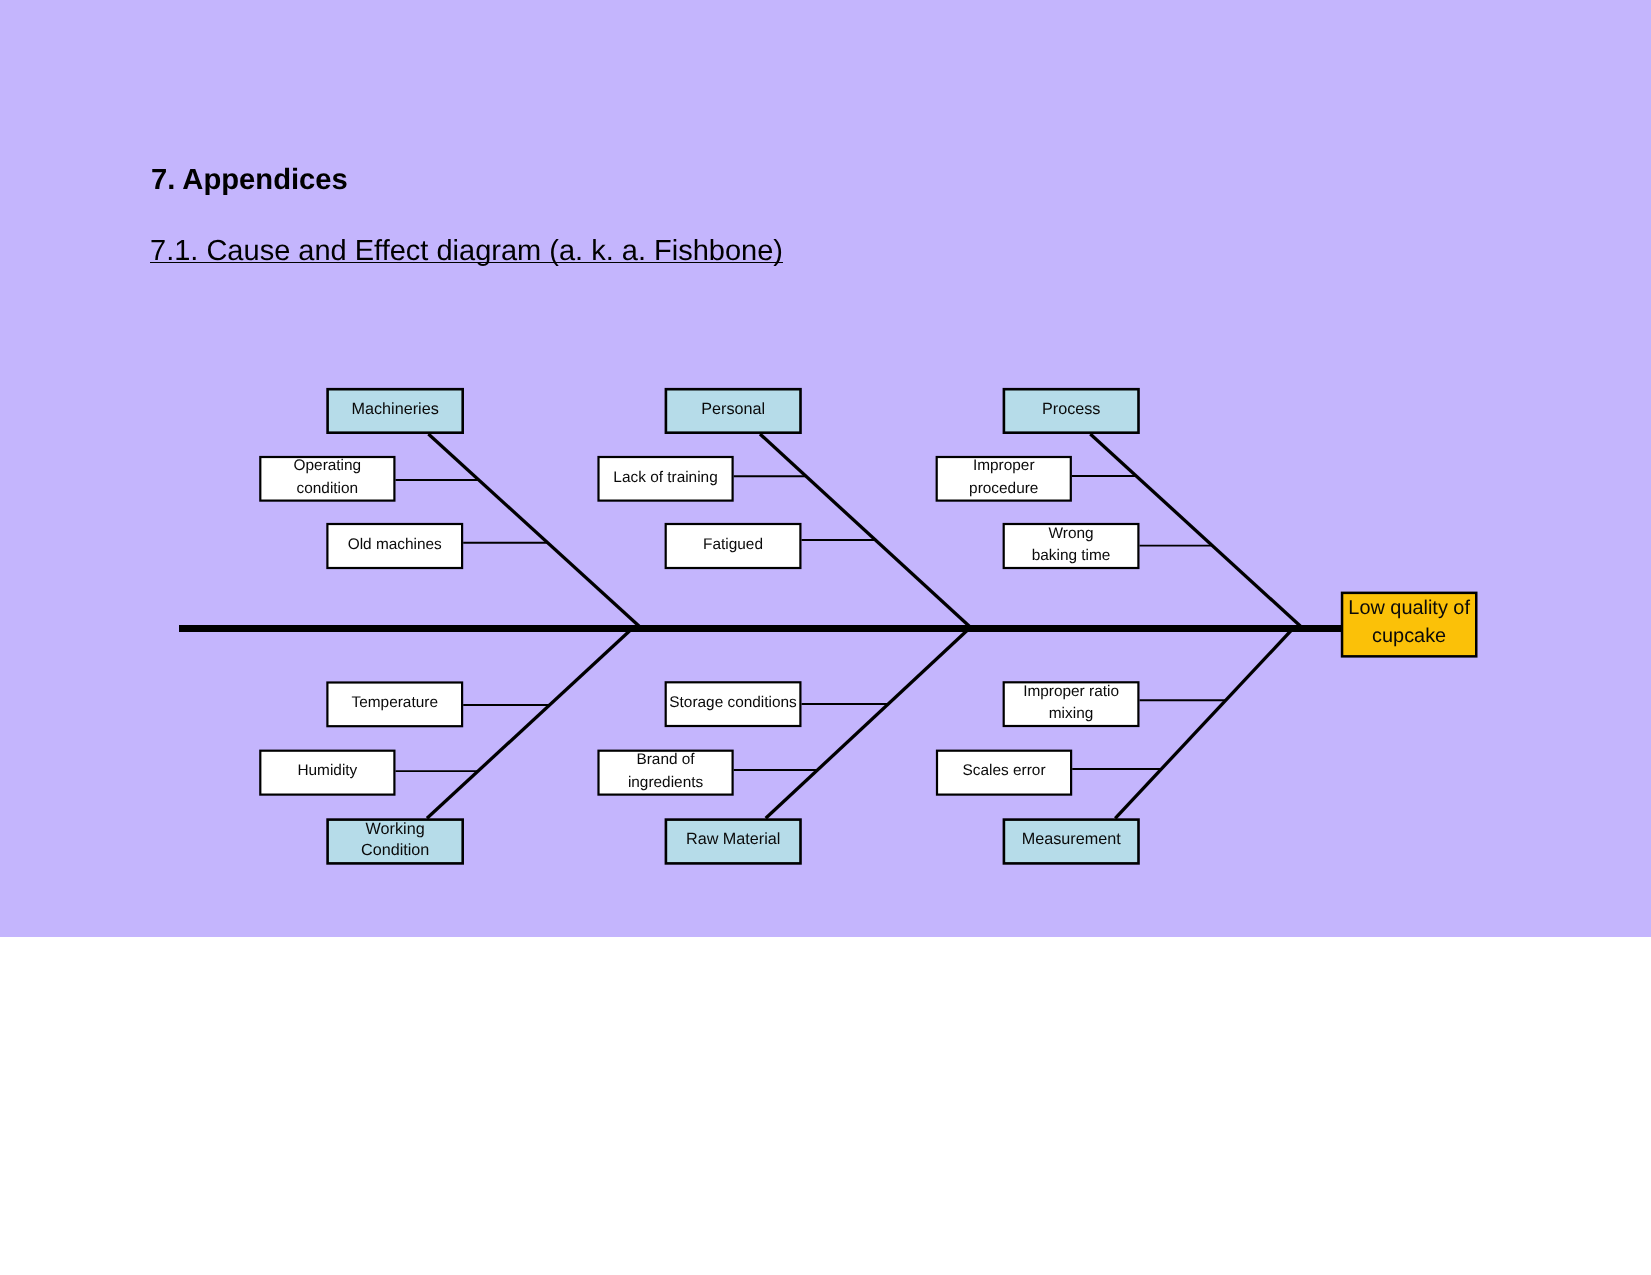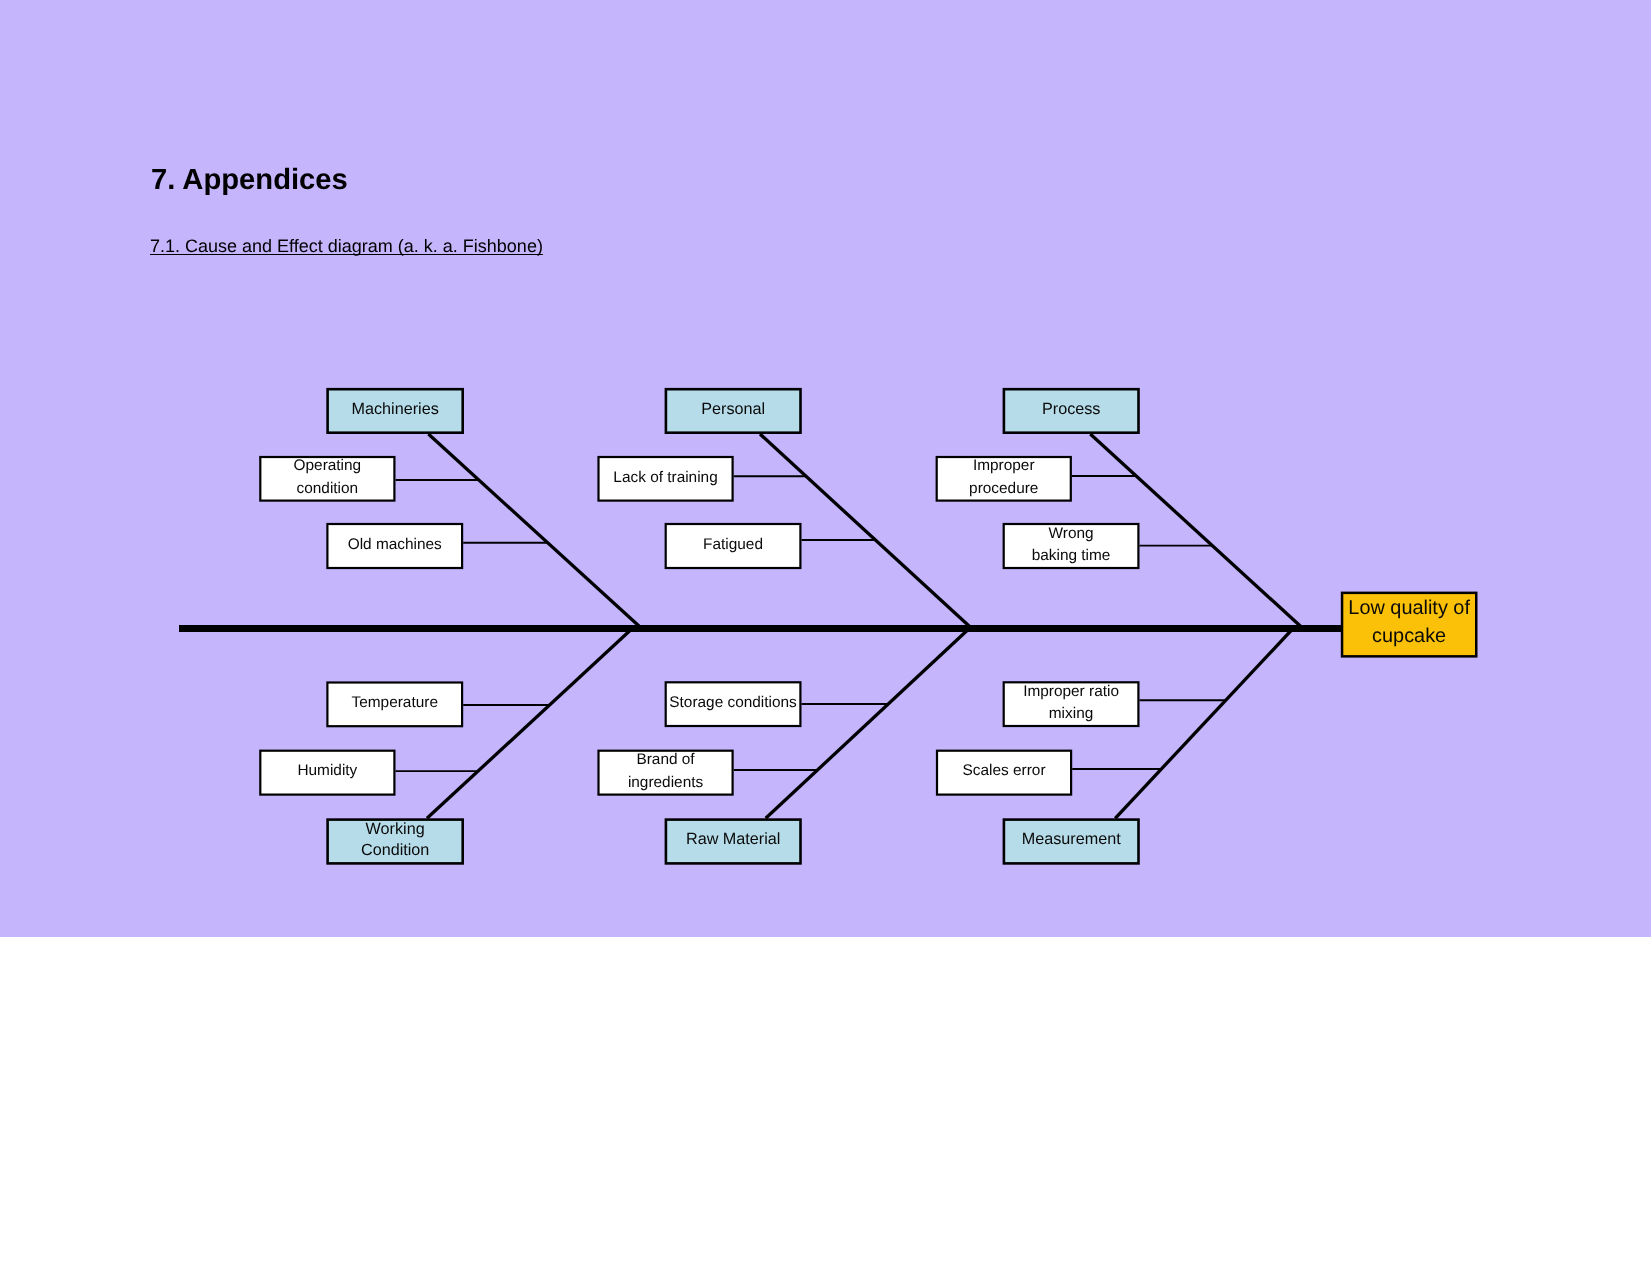--- a/index.html
+++ b/index.html
@@ -14,21 +14,21 @@
   .page { position:relative; width:1651px; height:937px; background:#c4b5fd; }
   .heading1 {
     position:absolute; left:151px; top:166px;
     font-family:"Liberation Sans", sans-serif;
     font-size:29.2px; font-weight:bold; color:#000000;
     line-height:1; white-space:nowrap;
   }
   .heading2 {
     position:absolute; left:150px; top:237px;
     font-family:"Liberation Sans", sans-serif;
-    font-size:18px; font-weight:normal; color:#000000;
+    font-size:29px; font-weight:normal; color:#000000;
     line-height:1; white-space:nowrap;
     text-decoration:underline; text-decoration-thickness:1.4px; text-underline-offset:2px; text-decoration-skip-ink:none;
   }
   svg.fishbone { position:absolute; left:0; top:0; width:1651px; height:1275px; display:block; }
   svg.fishbone text {
     font-family:"Liberation Sans", sans-serif;
     fill:#0a0a0a;
     text-anchor:middle;
   }
 </style>

